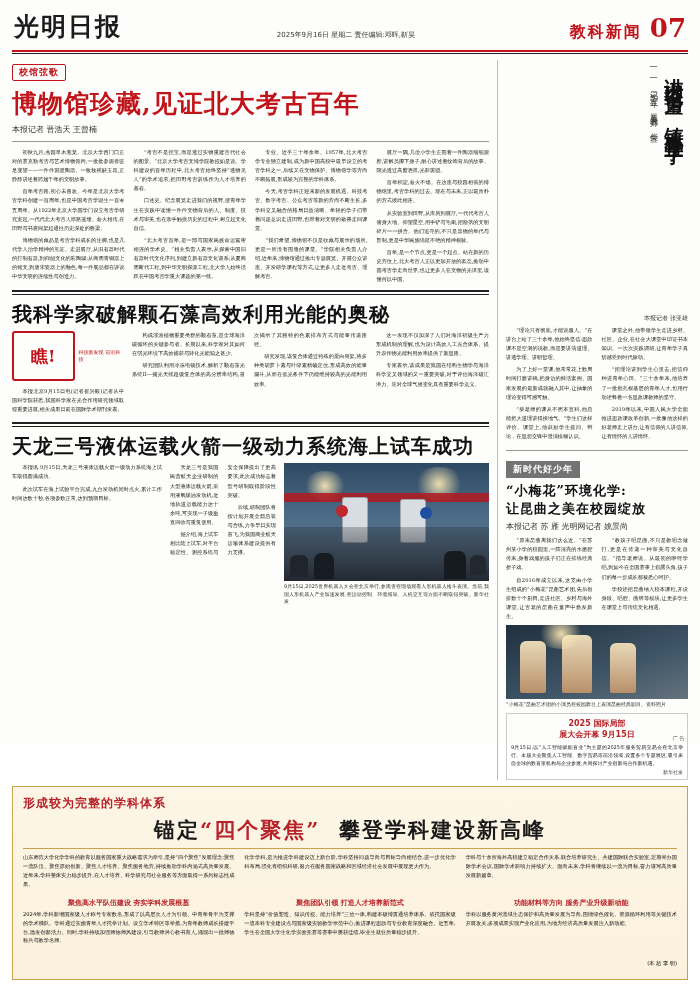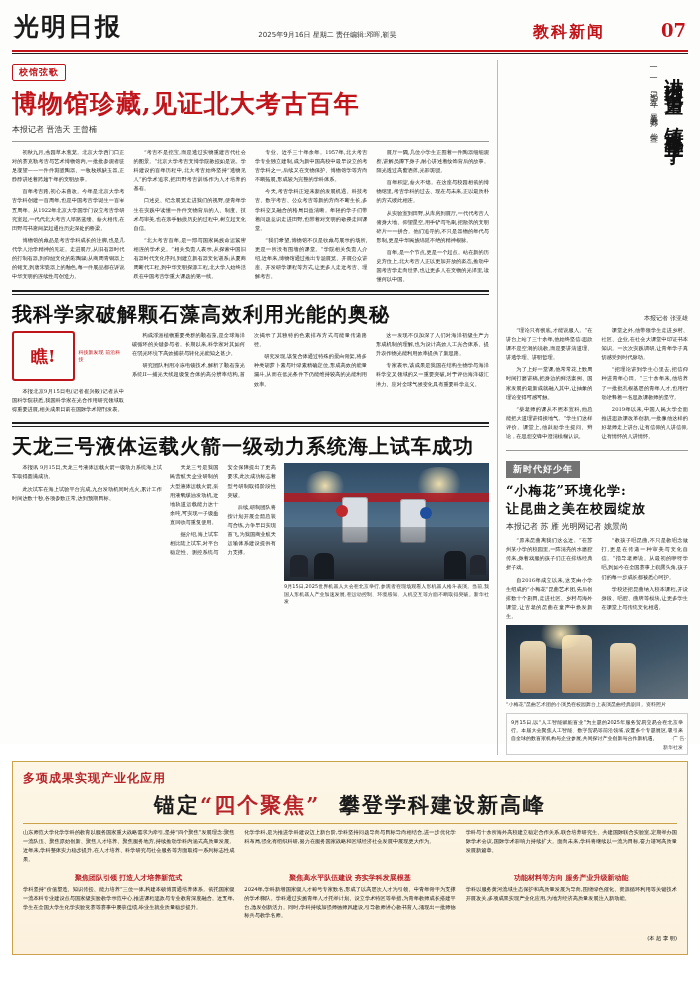--- a/index.html
+++ b/index.html
@@ -4,21 +4,21 @@
 <style>
   html,body{margin:0;padding:0;background:#fff;}
   body{width:700px;height:993px;font-family:"DejaVu Sans","Liberation Sans",sans-serif;color:#111;overflow:hidden;}
   .page{position:relative;width:700px;height:744px;background:#fdfdfb;}
   
   .masthead{display:flex;align-items:flex-end;justify-content:space-between;padding:10px 14px 4px 14px;}
   .logo{font-family:"DejaVu Serif","Liberation Serif",serif;font-weight:bold;font-size:25px;letter-spacing:2px;color:#1b1b1b;}
   .masthead-mid{flex:1;text-align:center;font-size:7px;color:#333;padding-bottom:3px;}
   .section-head{display:flex;align-items:baseline;gap:8px;color:#c1141a;}
   .section-name{font-family:"DejaVu Serif","Liberation Serif",serif;font-weight:bold;font-size:16px;letter-spacing:2px;}
-  .section-num{font-family:"DejaVu Serif","Liberation Serif",serif;font-weight:bold;font-size:18px;margin-left:48px;}
+  .section-num{font-family:"DejaVu Serif","Liberation Serif",serif;font-weight:bold;font-size:26px;}
   .rule-red{height:2px;background:#c1141a;margin:3px 12px 0 12px;}
   .rule-thin{height:1px;background:#222;margin:1px 12px 6px 12px;}
   
   .body-grid{display:flex;padding:0 12px;gap:8px;}
   .col-left{width:482px;}
   .col-right{width:184px;border-left:1px solid #bbb;padding-left:8px;}
   
   .tag{display:inline-block;border:1px solid #c1141a;color:#c1141a;font-size:9px;padding:1px 6px;border-radius:2px;font-weight:bold;letter-spacing:1px;}
   .tag-red{display:inline-block;background:#737373;color:#fff;font-size:9px;padding:2px 7px;font-weight:bold;letter-spacing:1px;}
   h1.main{font-family:"DejaVu Serif","Liberation Serif",serif;font-size:25px;font-weight:bold;color:#c1141a;margin:6px 0 4px 0;letter-spacing:1px;}
@@ -202,51 +202,53 @@
           <div class="op-bg"></div>
           <div class="op-fig" style="left:14px;top:16px;width:26px;height:52px;"></div>
           <div class="op-fig" style="left:56px;top:10px;width:30px;height:58px;"></div>
           <div class="op-fig" style="left:104px;top:18px;width:26px;height:50px;"></div>
           <div class="ph-light" style="left:30px;top:-6px;width:50px;height:30px;"></div>
         </div>
         <div class="cap">“小梅花”昆曲艺术团的小演员在校园舞台上表演昆曲经典剧目。资料照片</div>
       </div>
 
       <div class="rail-box">
+        <div class="rail-title" style="white-space:pre-line;">2025 国际局部
+展大会开幕  9月15日</div>
         <div class="side-note">9月15日,以“人工智能赋能百业”为主题的2025年服务贸易交易会在北京举行。本届大会聚焦人工智能、数字贸易等前沿领域,设置多个专题展区,吸引来自全球的数百家机构与企业参展,共同探讨产业创新与合作新机遇。</div>
         <div style="text-align:right;font-size:5px;color:#444;margin-top:2px;">新华社发</div>
       </div>
     </div>
   </div>
 
   <div class="special">
-    <div class="sp-kicker">多项成果实现产业化应用</div>
+    <div class="sp-kicker">形成较为完整的学科体系</div>
     <div class="sp-title">
       <span>锚定</span><span class="hl">“四个聚焦”</span>&nbsp;&nbsp;<span>攀登学科建设新高峰</span>
     </div>
     <div class="sp-hr"></div>
     <div style="display:flex;gap:10px;">
       <div style="flex:1;">
         <div class="sp-lead">山东师范大学化学学科的教育以服务国家重大战略需求为牵引,坚持“四个聚焦”发展理念:聚焦一流队伍、聚焦原始创新、聚焦人才培养、聚焦服务地方,持续推动学科内涵式高质量发展。近年来,学科整体实力稳步提升,在人才培养、科学研究与社会服务等方面取得一系列标志性成果。</div>
       </div>
       <div style="flex:1;">
         <div class="sp-lead">化学学科,是为推进学科建设迈上新台阶,学科坚持问题导向与目标导向相结合,进一步优化学科布局,强化有组织科研,努力在服务国家战略和区域经济社会发展中展现更大作为。</div>
       </div>
       <div style="flex:1;">
         <div class="sp-lead">学科与十余所海外高校建立稳定合作关系,联合培养研究生、共建国际联合实验室,定期举办国际学术会议,国际学术影响力持续扩大。面向未来,学科将继续以一流为目标,奋力谱写高质量发展新篇章。</div>
       </div>
     </div>
     <div style="display:flex;gap:10px;margin-top:5px;">
       <div style="flex:1;">
+        <div class="sp-sub">聚焦高水平队伍建设  夯实学科发展根基</div>
+        <div class="sp-lead">2024年,学科新增国家级人才称号专家数名,形成了以高层次人才为引领、中青年骨干为支撑的学术梯队。学科通过实施青年人才托举计划、设立学术特区等举措,为青年教师成长搭建平台,激发创新活力。同时,学科持续加强师德师风建设,引导教师潜心教书育人,涌现出一批师德标兵与教学名师。</div>
+      </div>
+      <div style="flex:1;">
         <div class="sp-sub">聚焦团队引领  打造人才培养新范式</div>
         <div class="sp-lead">学科坚持“价值塑造、知识传授、能力培养”三位一体,构建本硕博贯通培养体系。依托国家级一流本科专业建设点与国家级实验教学示范中心,推进课程思政与专业教育深度融合。近五年,学生在全国大学生化学实验竞赛等赛事中屡获佳绩,毕业生就业质量稳步提升。</div>
-      </div>
-      <div style="flex:1;">
-        <div class="sp-sub">聚焦高水平队伍建设  夯实学科发展根基</div>
-        <div class="sp-lead">2024年,学科新增国家级人才称号专家数名,形成了以高层次人才为引领、中青年骨干为支撑的学术梯队。学科通过实施青年人才托举计划、设立学术特区等举措,为青年教师成长搭建平台,激发创新活力。同时,学科持续加强师德师风建设,引导教师潜心教书育人,涌现出一批师德标兵与教学名师。</div>
       </div>
       <div style="flex:1;">
         <div class="sp-sub">功能材料等方向  服务产业升级新动能</div>
         <div class="sp-lead">学科以服务黄河流域生态保护和高质量发展为导向,围绕绿色催化、资源循环利用等关键技术开展攻关,多项成果实现产业化应用,为地方经济高质量发展注入新动能。</div>
       </div>
     </div>
     <div style="display:flex;gap:10px;margin-top:5px;">
       <div style="flex:1;text-align:right;align-self:flex-end;">
         <span class="sp-lead">(本  超  李  明)</span>
       </div>

